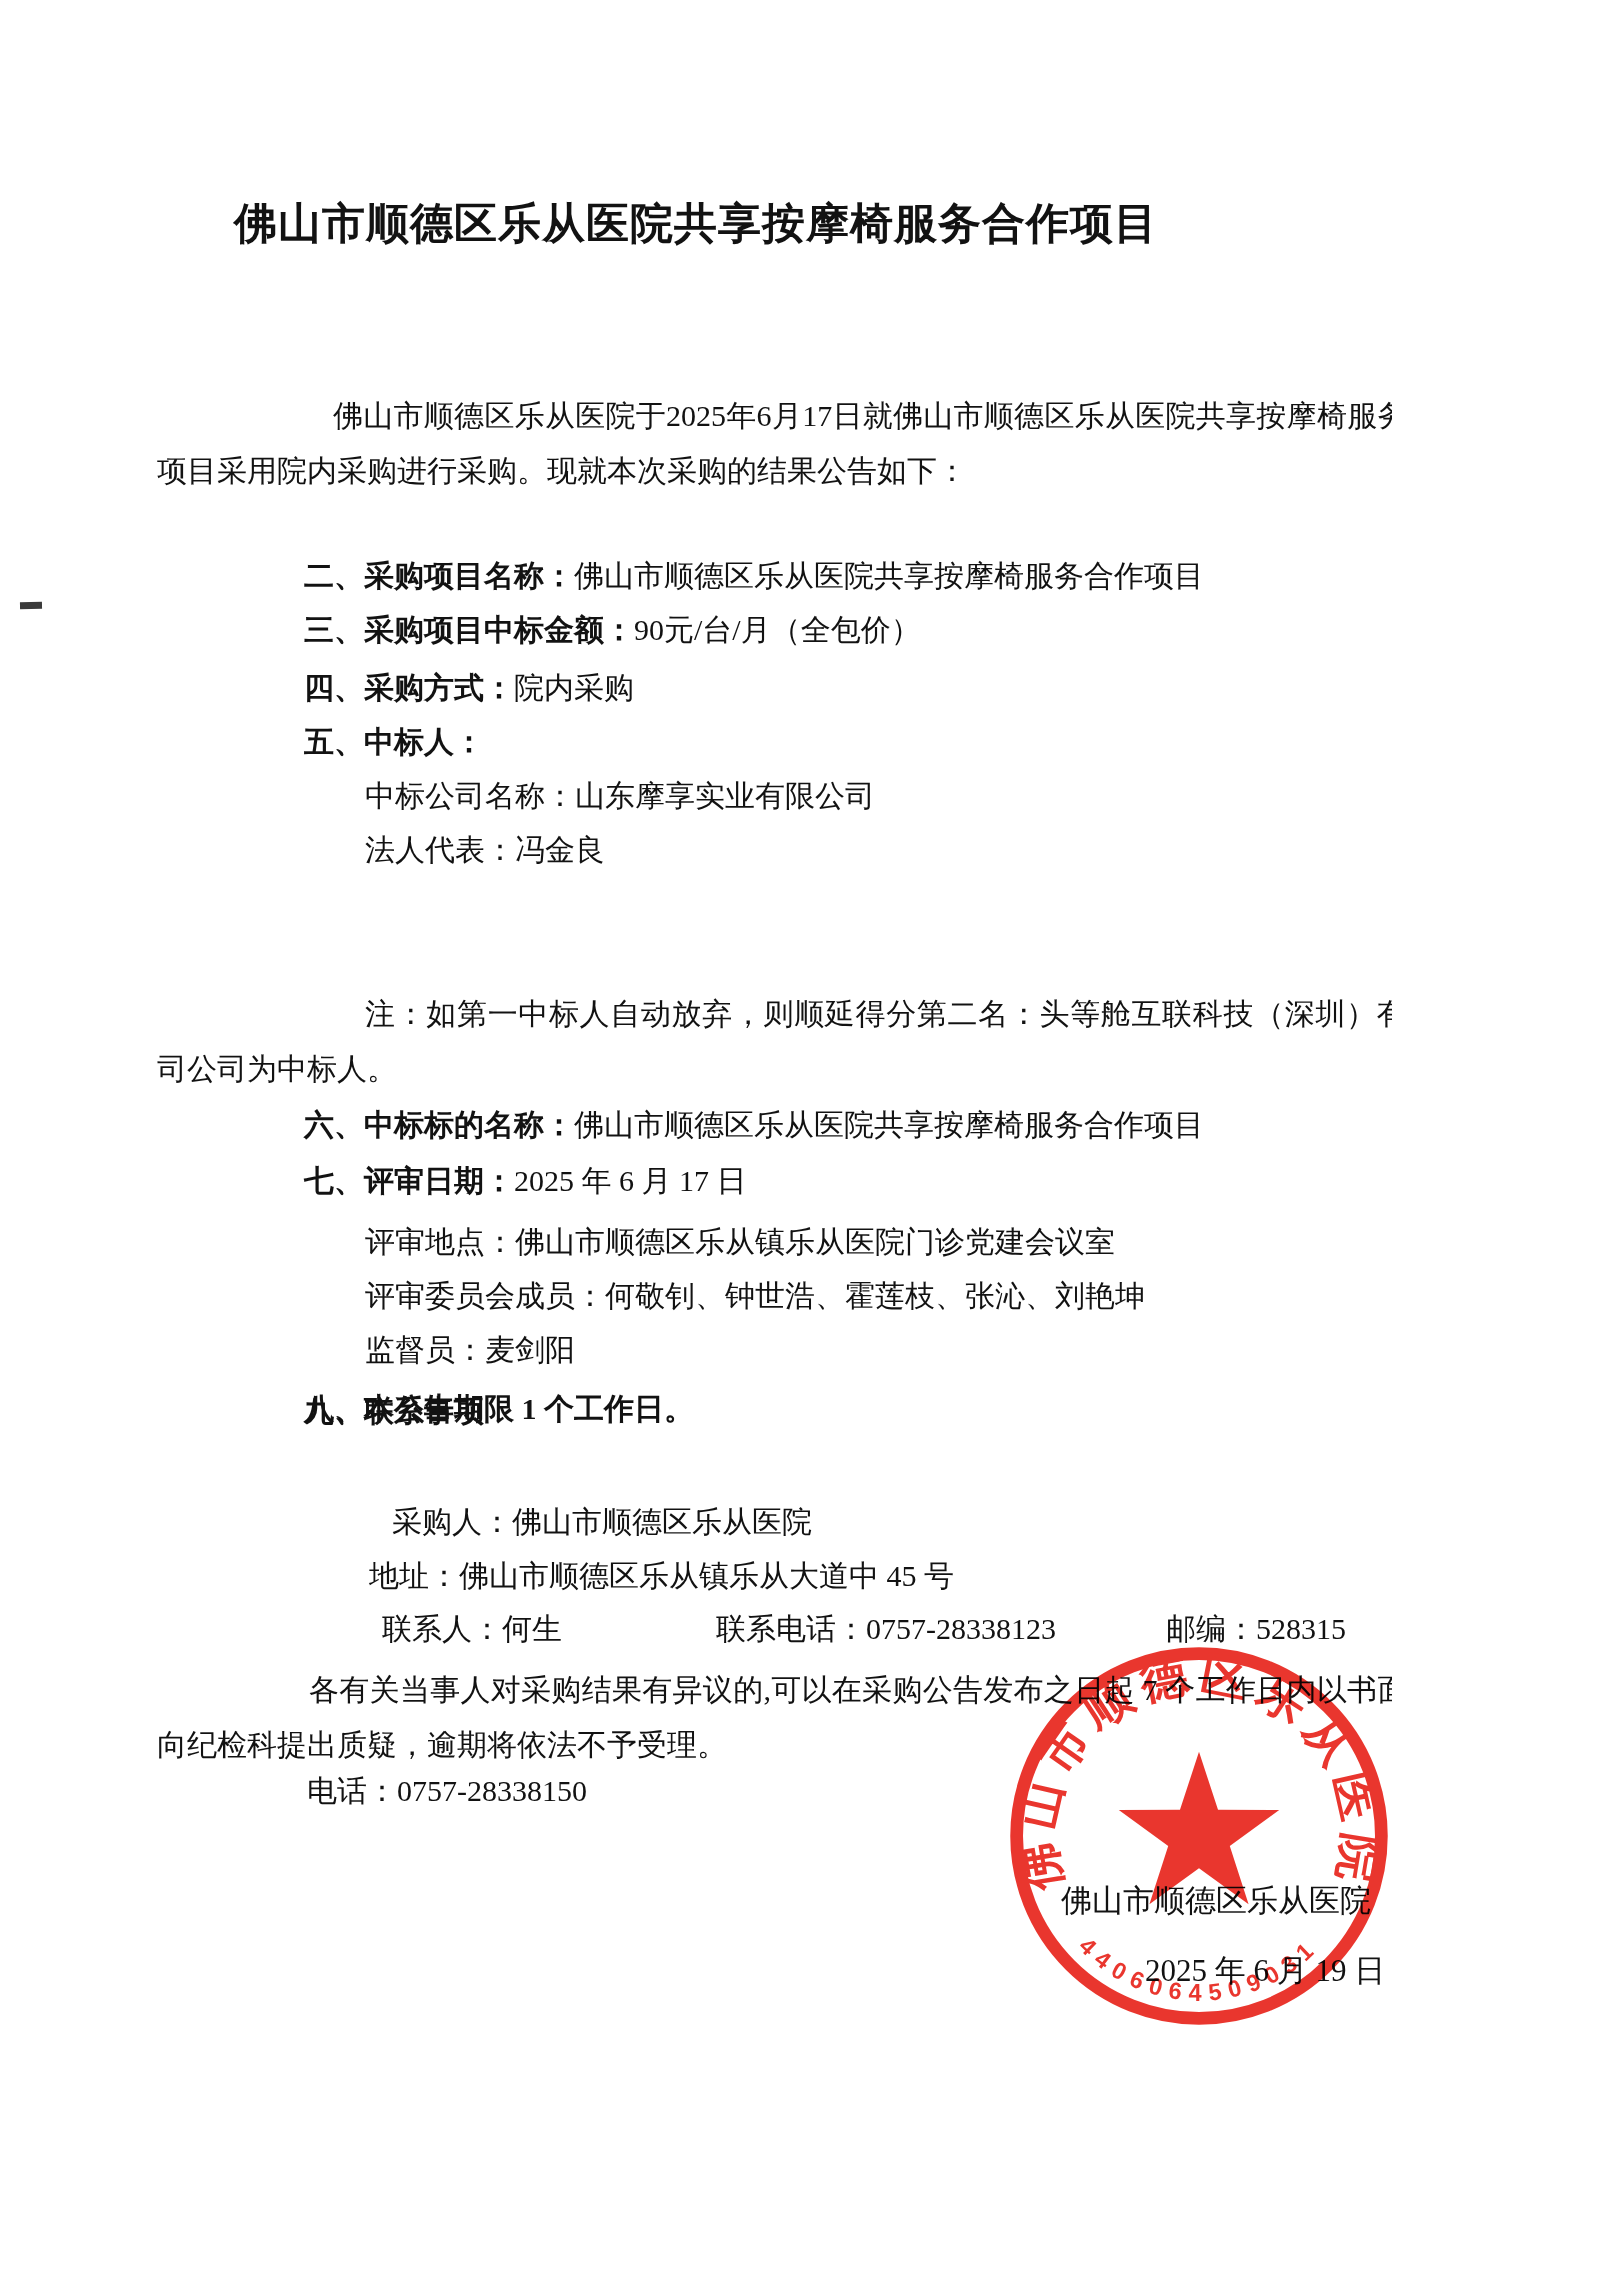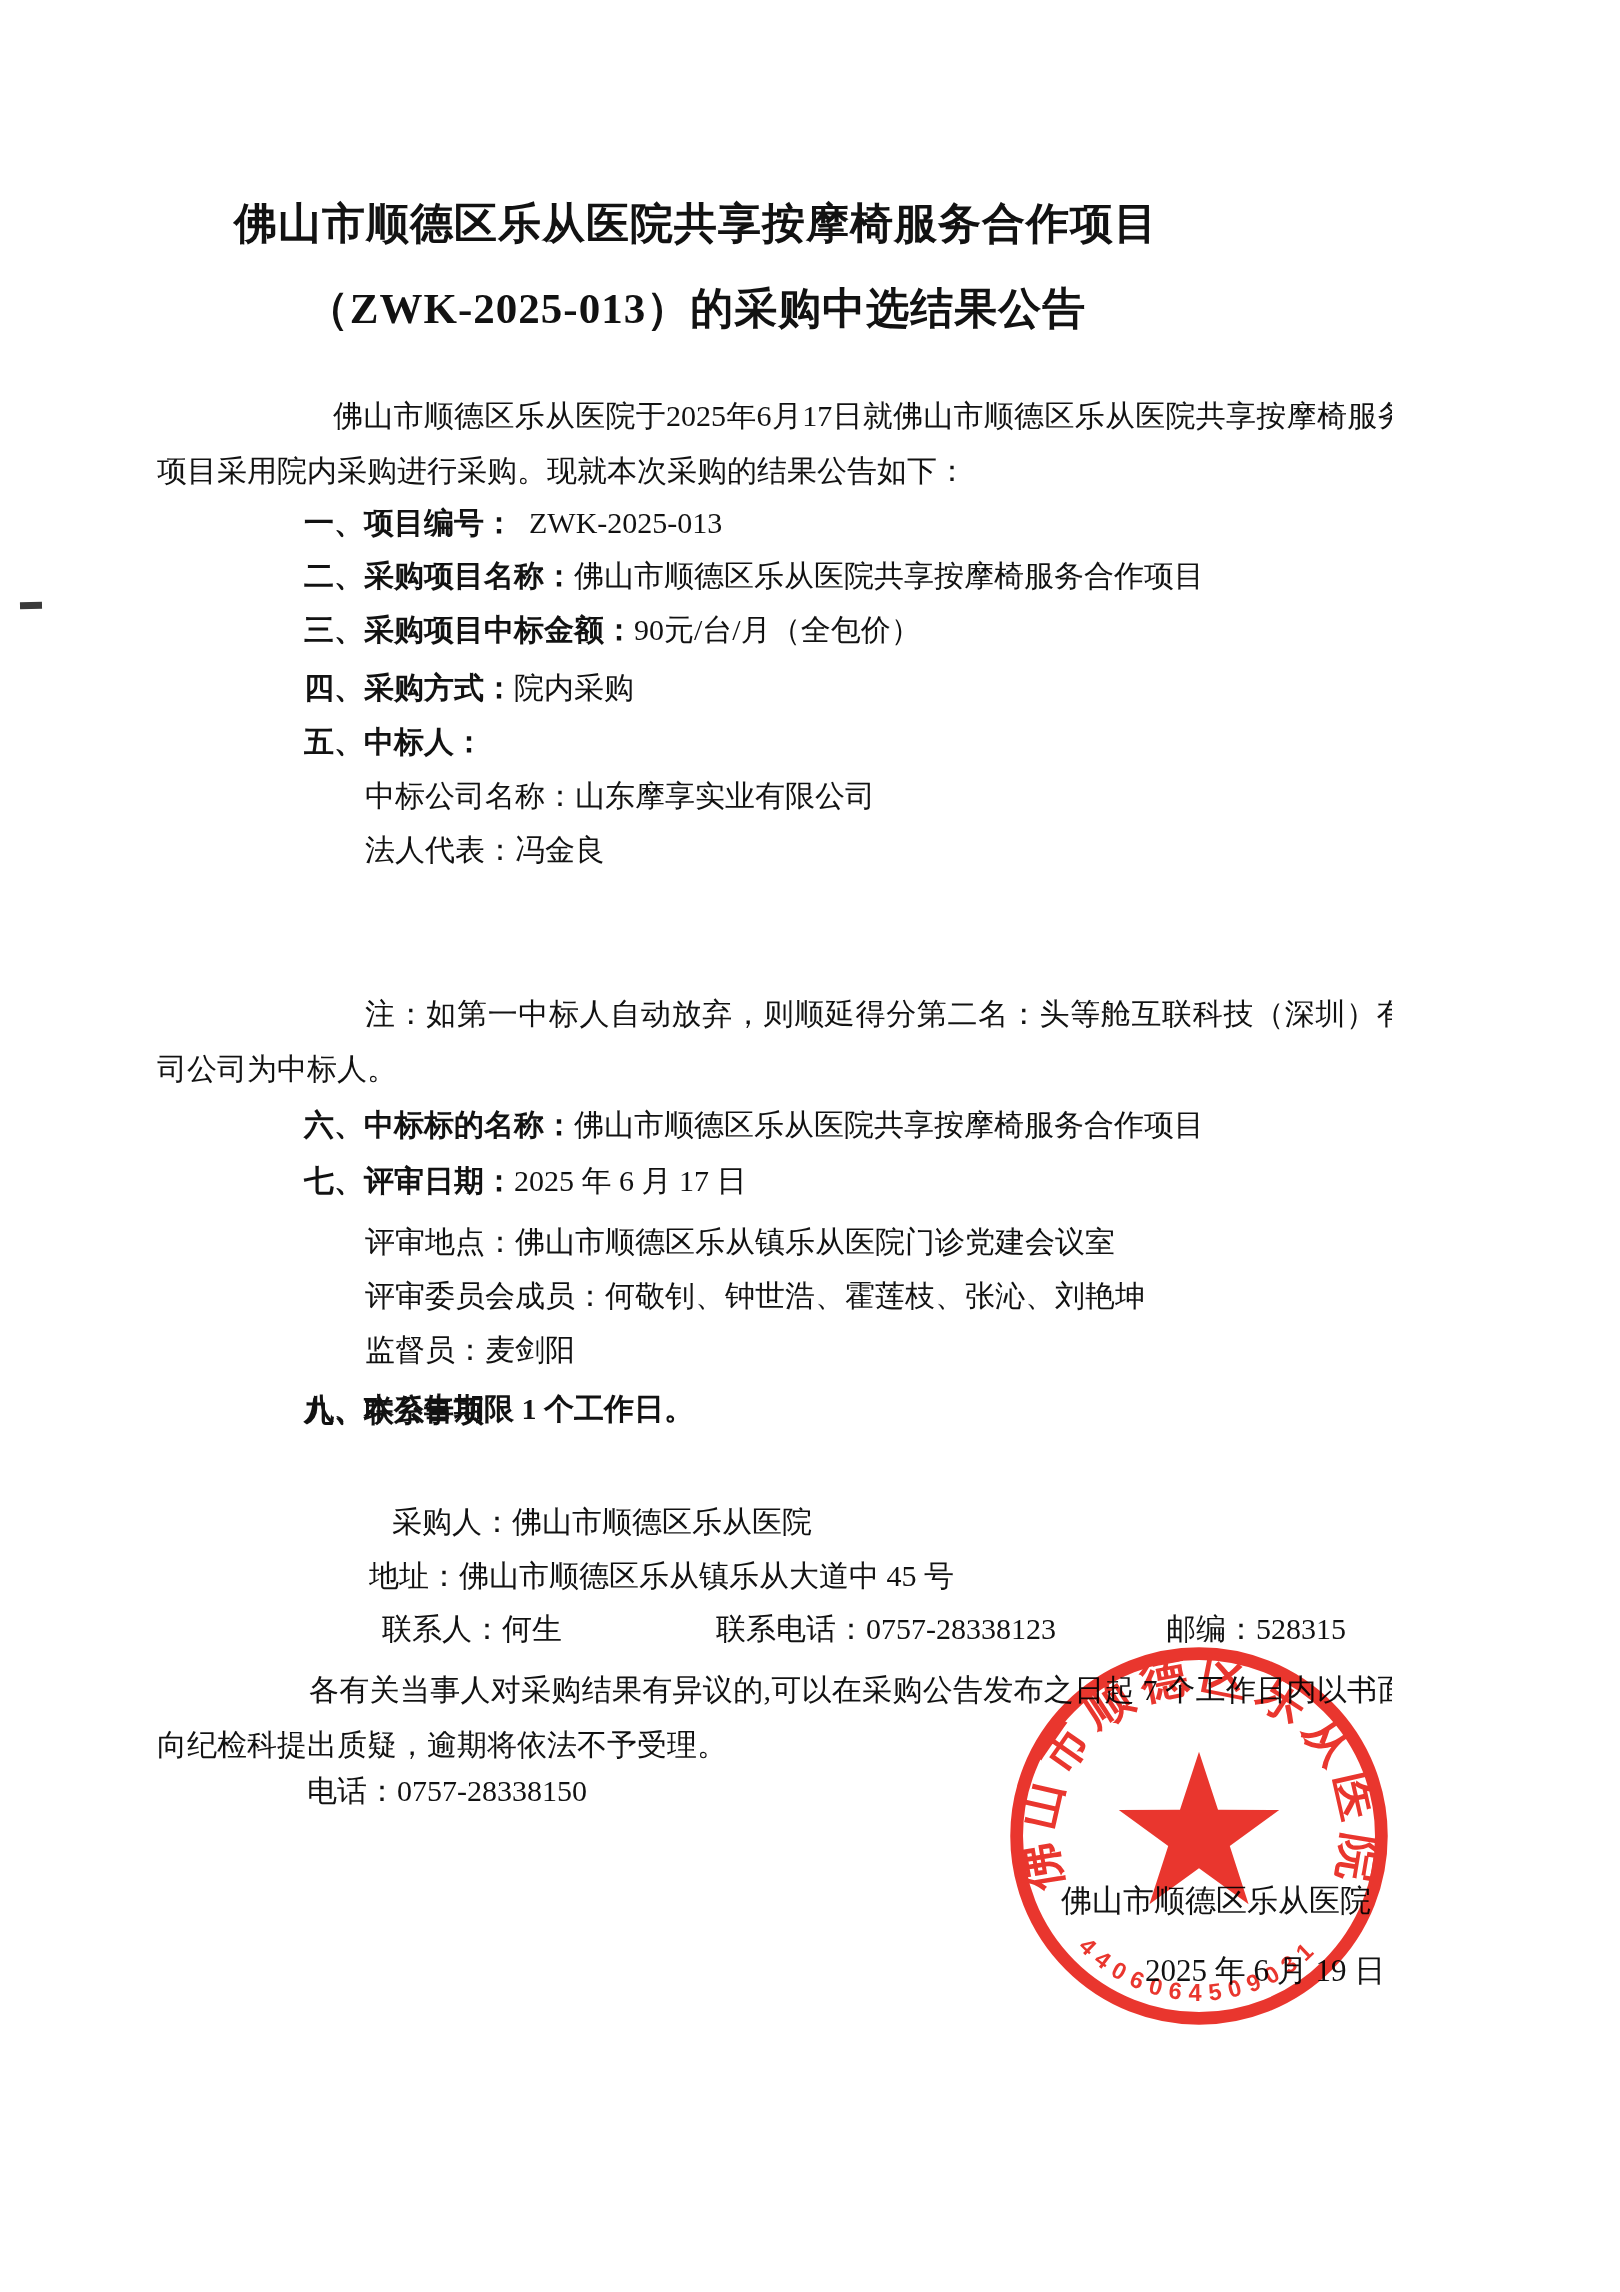--- a/index.html
+++ b/index.html
@@ -51,25 +51,23 @@
   .stamp .star{fill:var(--stamp-color,#e8251c);}
 </style>
 </head>
 <body>
 
 <div class="page">
 
   <div class="artifact"></div>
 
   <h1 class="title" style="top:194px">佛山市顺德区乐从医院共享按摩椅服务合作项目</h1>
-  <h1 class="title" style="top:279px">（ZWK-2025-013）的采购中选结果公告</h1>
 
   <p class="para" style="top:388px;text-indent:176px">佛山市顺德区乐从医院于2025年6月17日就佛山市顺德区乐从医院共享按摩椅服务合作项目采用院内采购进行采购。现就本次采购的结果公告如下：</p>
 
-  <div class="line" style="top:502px;left:304px"><span class="b">一、项目编号：</span><span>  ZWK-2025-013</span></div>
 
   <div class="line" style="top:555px;left:304px"><span class="b">二、采购项目名称：</span><span>佛山市顺德区乐从医院共享按摩椅服务合作项目</span></div>
 
   <div class="line" style="top:609px;left:304px"><span class="b">三、采购项目中标金额：</span><span>90元/台/月（全包价）</span></div>
 
   <div class="line" style="top:667px;left:304px"><span class="b">四、采购方式：</span><span>院内采购</span></div>
 
   <div class="line" style="top:721px;left:304px"><span class="b">五、中标人：</span></div>
 
   <div class="line" style="top:775px;left:365px"><span>中标公司名称：</span><span>山东摩享实业有限公司</span></div>

